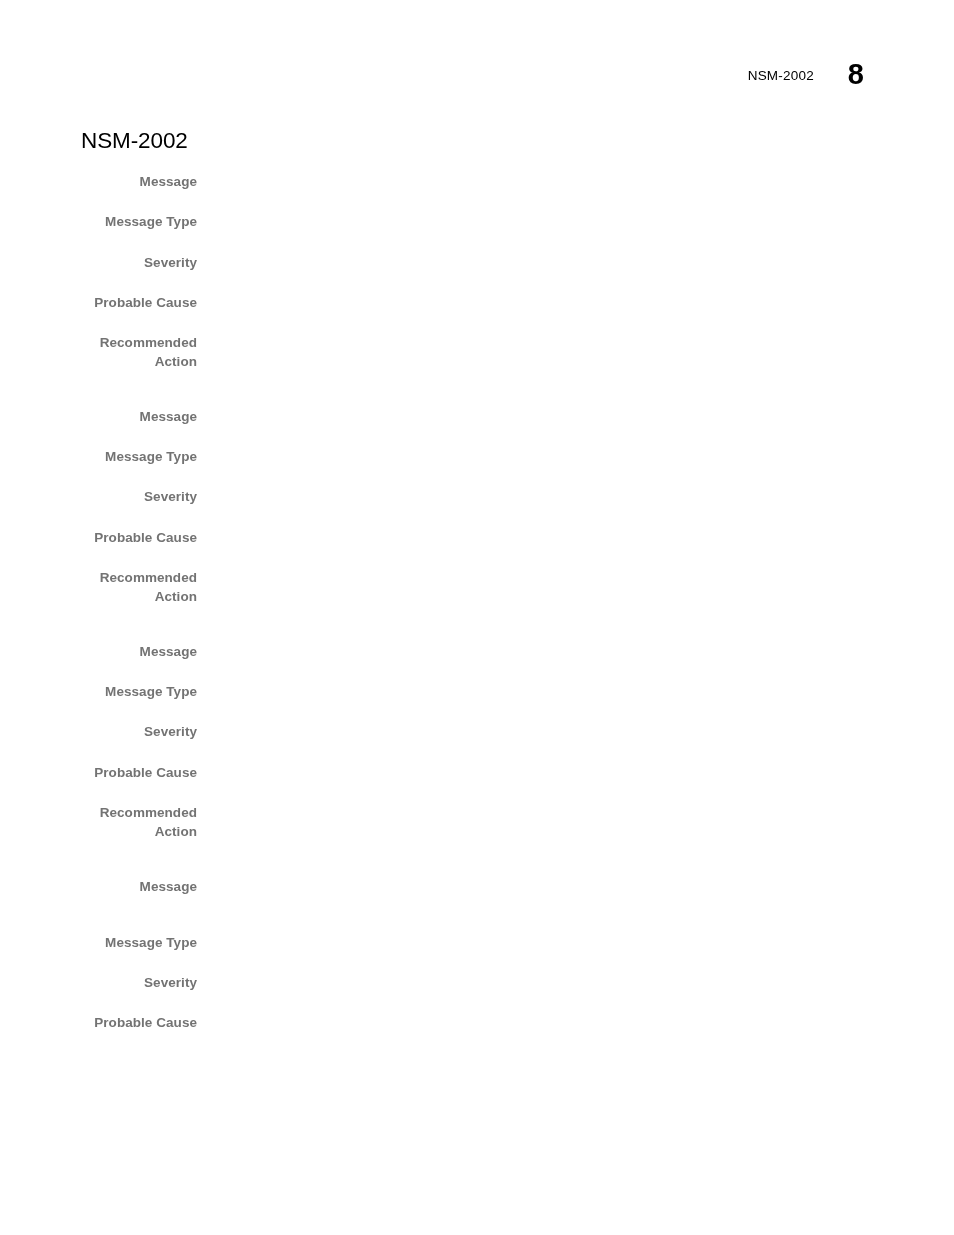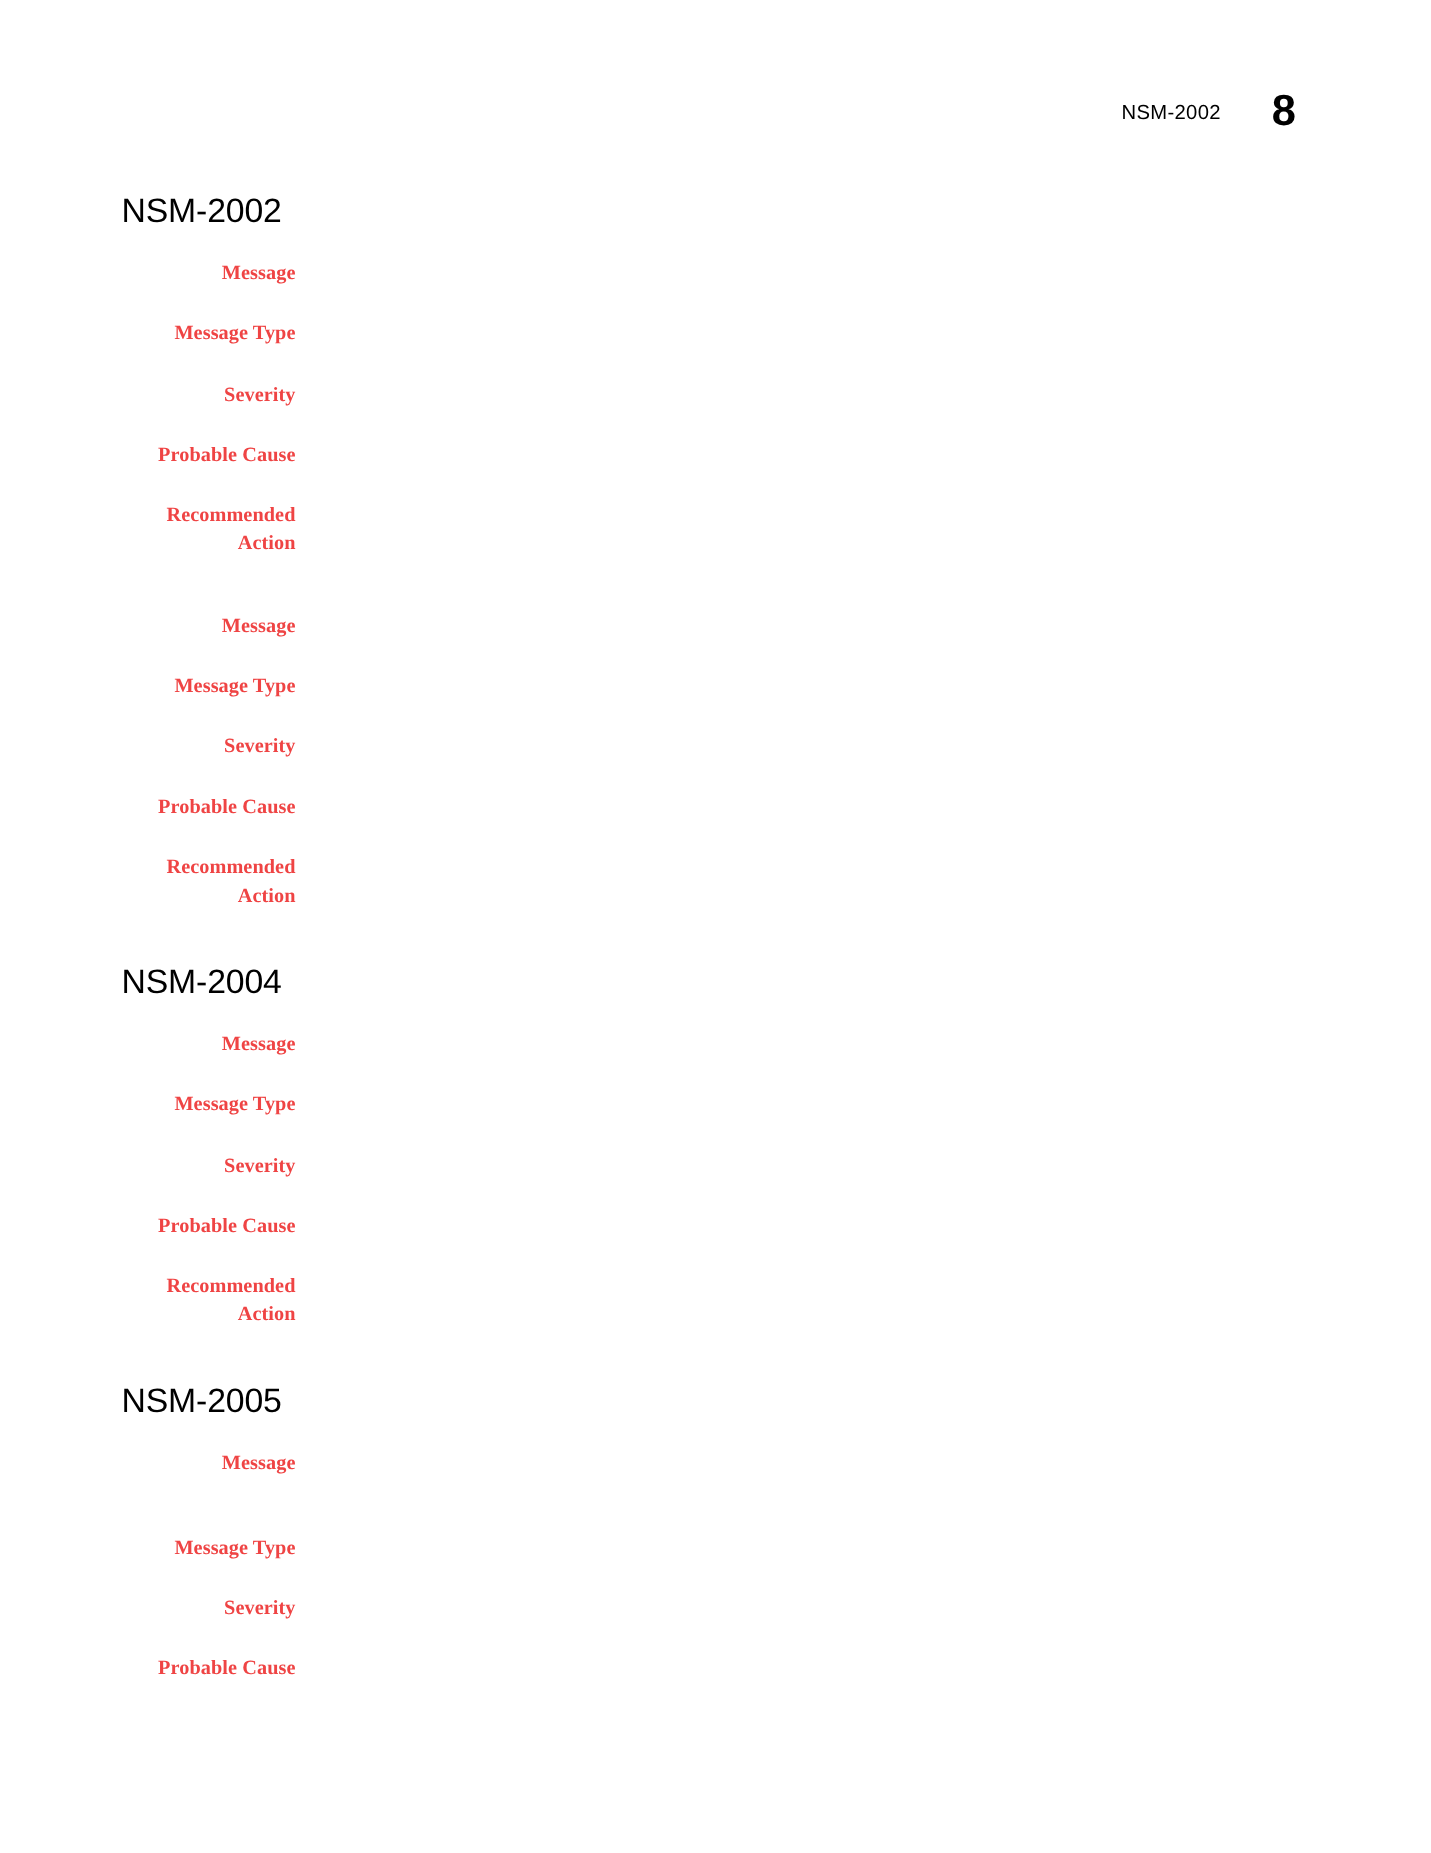--- a/index.html
+++ b/index.html
@@ -84,23 +84,22 @@
   .field-row:last-child {
     margin-bottom: 0;
   }
   .field-label {
     flex: 0 0 116px;
     width: 116px;
     text-align: right;
     font-size: 13.5px;
     font-weight: 700;
     line-height: 1.42;
-    color: #ef4444;
+    color: #737373;
     letter-spacing: 0.05px;
-    font-family: Liberation Serif, serif;
   }
   .field-value {
     flex: 1 1 auto;
     padding-left: 26px;
     font-size: 13.5px;
     font-weight: 400;
     line-height: 1.42;
     color: #000000;
     min-height: 1px;
     white-space: pre-wrap;
@@ -173,21 +172,20 @@
         </div>
         <div class="field-row">
           <div class="field-label">Recommended
 Action</div>
           <div class="field-value"></div>
         </div>
       </div>
     </div>
 
     <div class="section">
-      <h2 class="section-heading">NSM-2004</h2>
       <div class="fields">
         <div class="field-row">
           <div class="field-label">Message</div>
           <div class="field-value"></div>
         </div>
         <div class="field-row">
           <div class="field-label">Message Type</div>
           <div class="field-value"></div>
         </div>
         <div class="field-row">
@@ -200,21 +198,20 @@
         </div>
         <div class="field-row">
           <div class="field-label">Recommended
 Action</div>
           <div class="field-value"></div>
         </div>
       </div>
     </div>
 
     <div class="section">
-      <h2 class="section-heading">NSM-2005</h2>
       <div class="fields">
         <div class="field-row gap-after">
           <div class="field-label">Message</div>
           <div class="field-value"></div>
         </div>
         <div class="field-row">
           <div class="field-label">Message Type</div>
           <div class="field-value"></div>
         </div>
         <div class="field-row">

